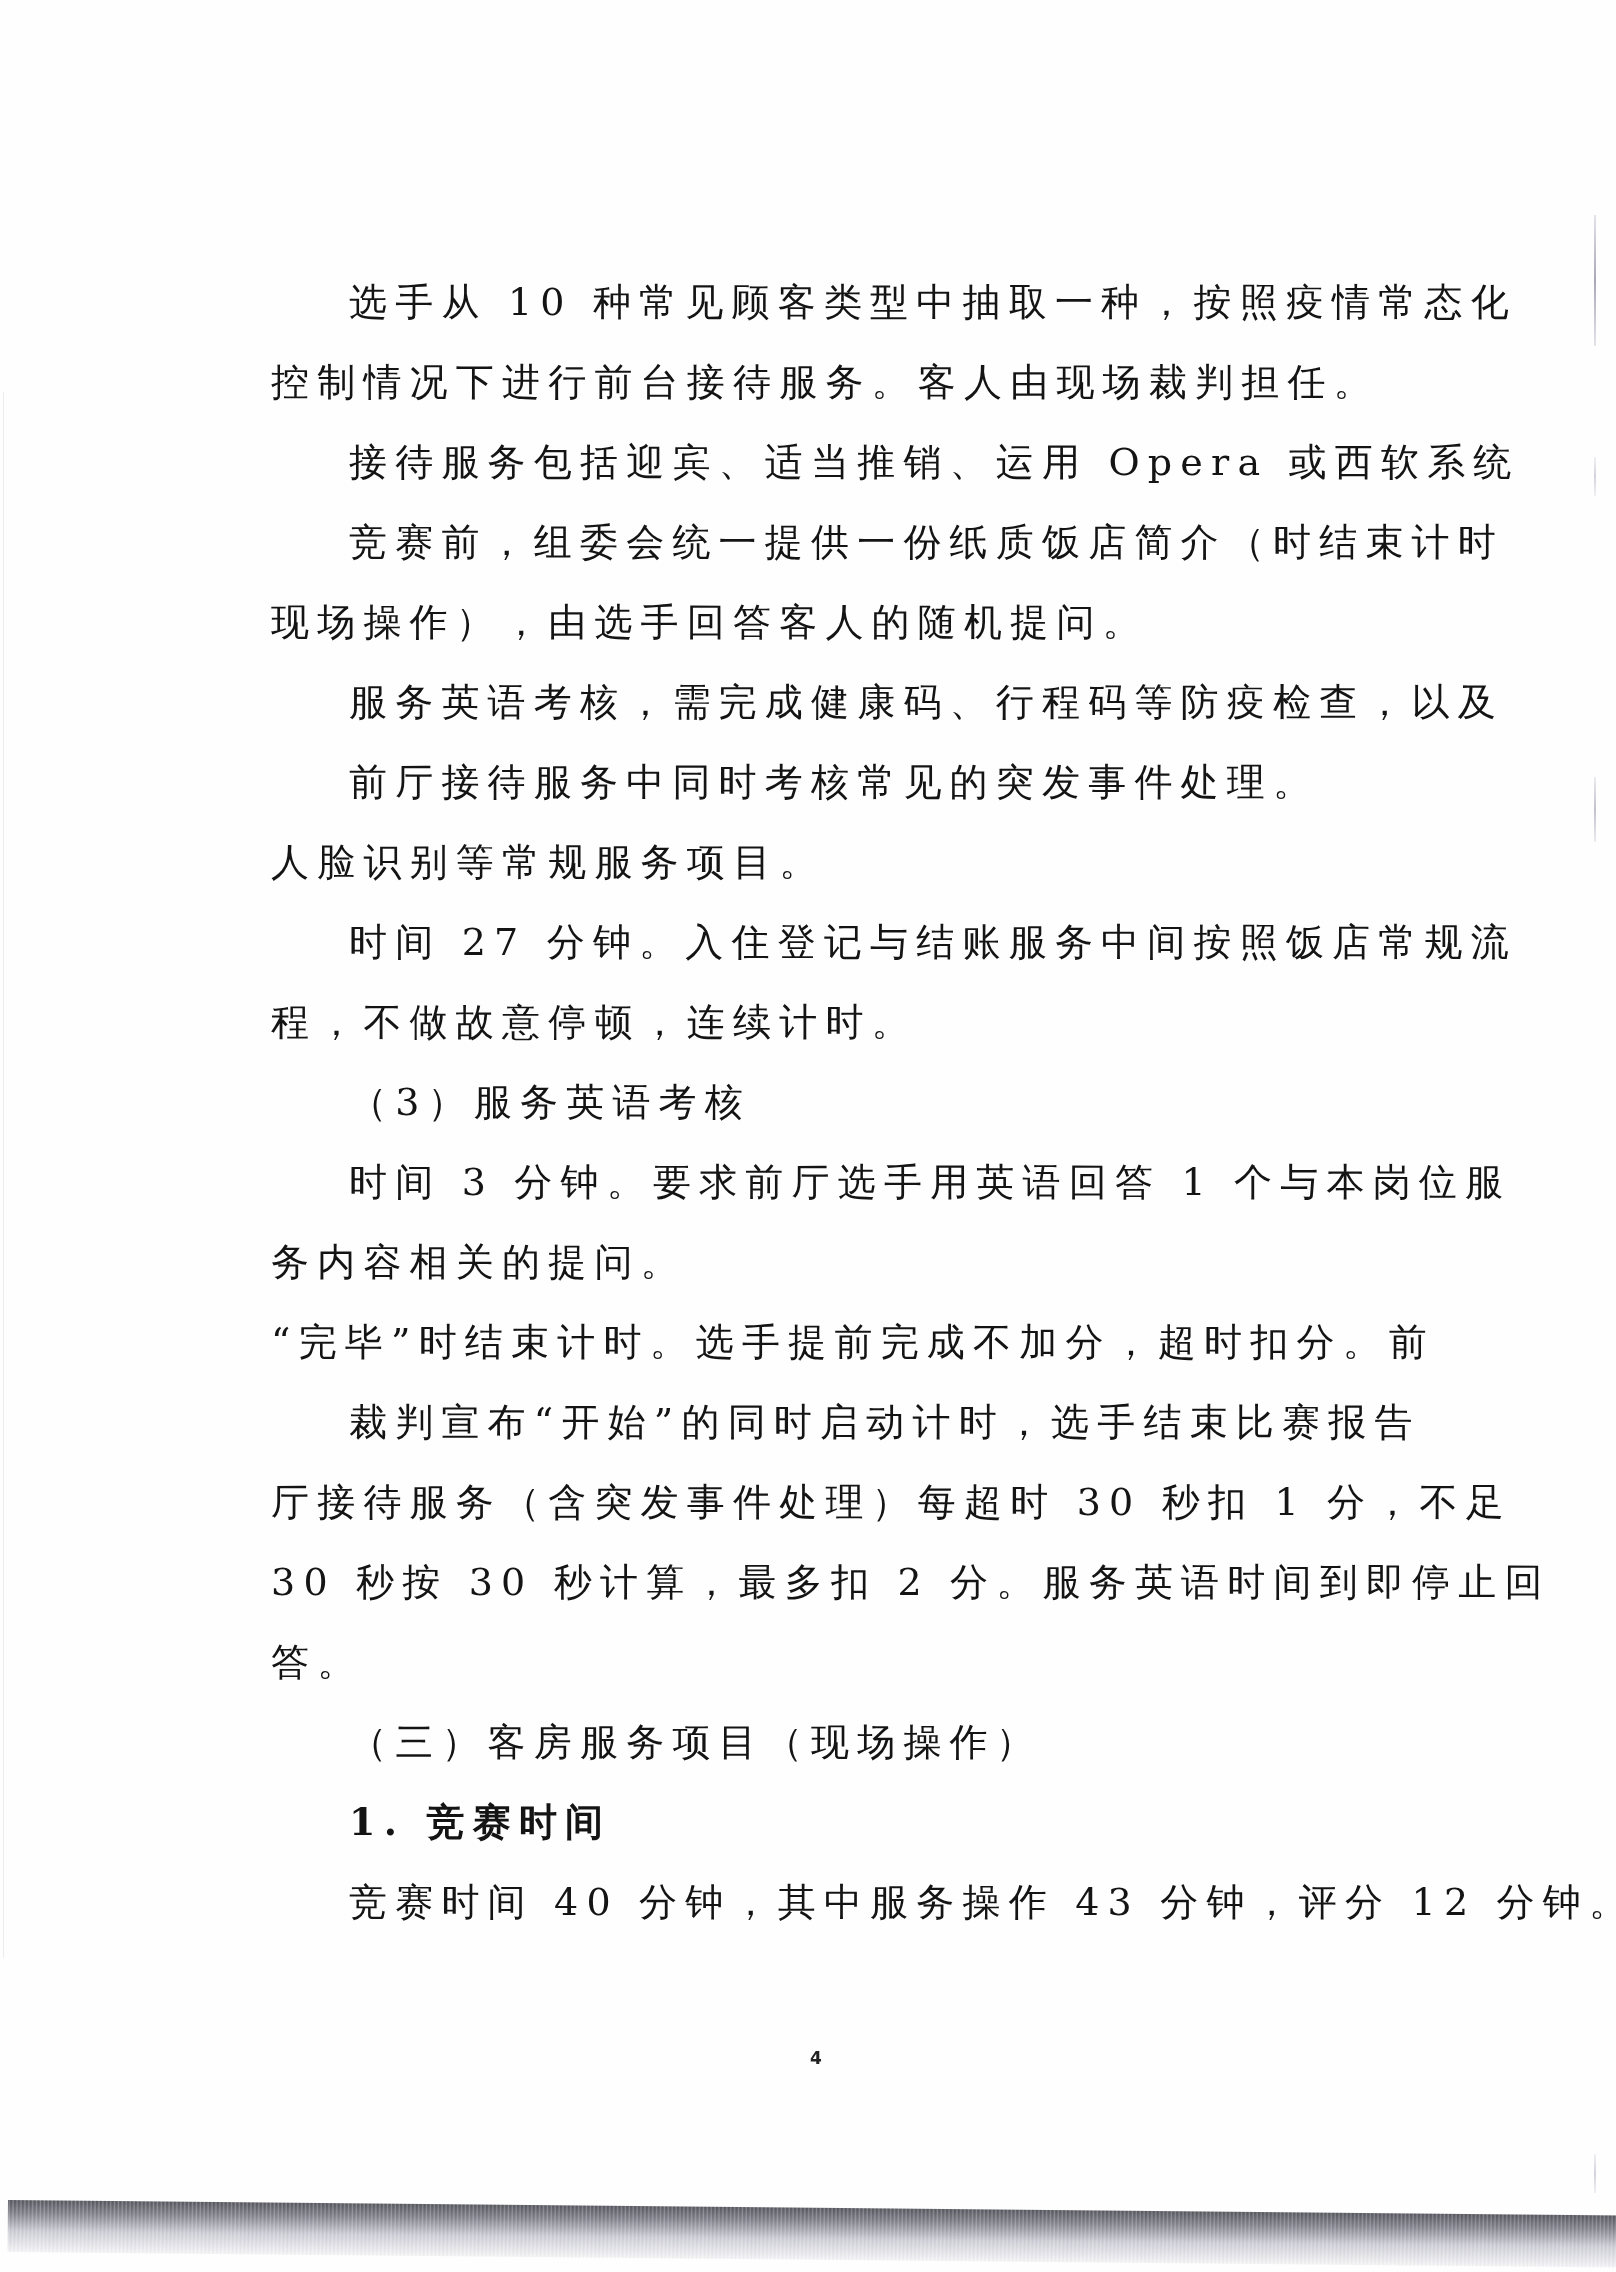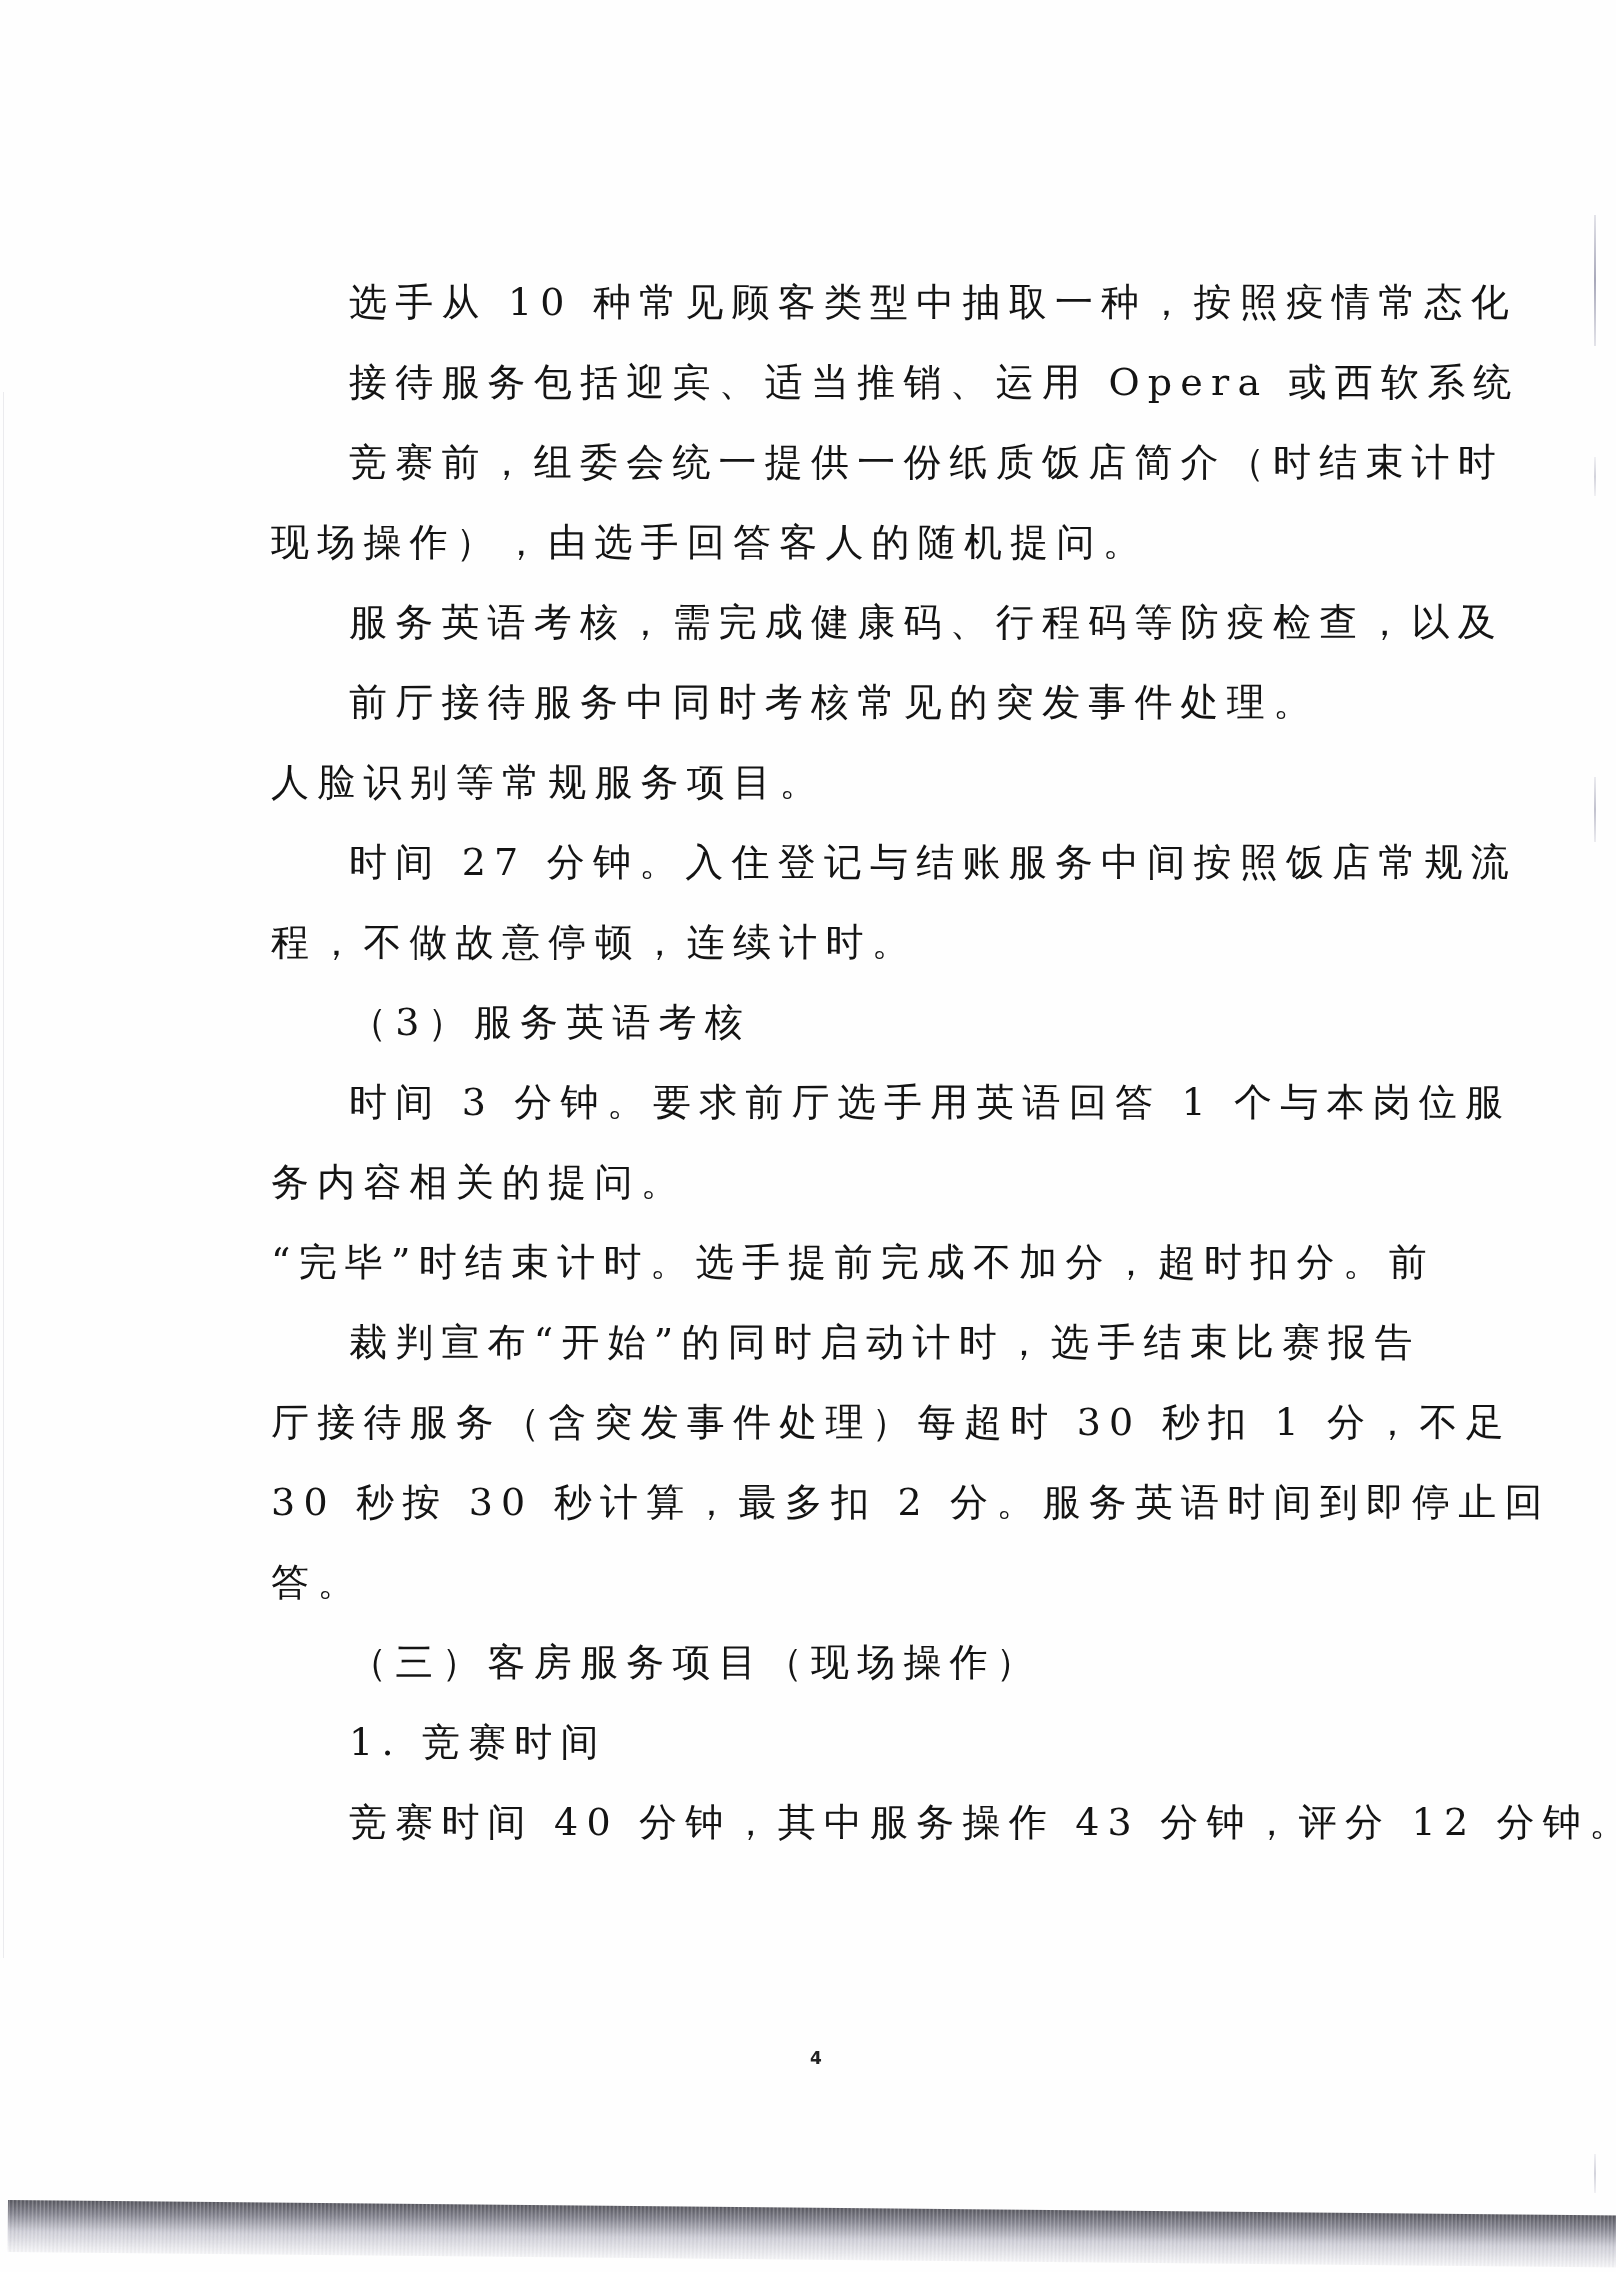--- a/index.html
+++ b/index.html
@@ -30,21 +30,21 @@
   }
   .line {
     position: relative;
     height: 80px;
     line-height: 80px;
     font-size: 38px;
     white-space: nowrap;
     letter-spacing: 8.2px;
   }
   .line.indent { padding-left: 78px; }
-  .line.bold { font-weight: normal; }
+  .line.bold { font-weight: bold; }
   .page-number {
     position: absolute;
     left: 803px;
     top: 2048px;
     width: 26px;
     text-align: center;
     font-family: "DejaVu Sans", "Liberation Sans", sans-serif;
     font-size: 17px;
     font-weight: bold;
     color: #222;
@@ -100,20 +100,21 @@
 <div class="page">
 
   <div class="scan-edge-left"></div>
   <div class="scan-edge-right"></div>
   <div class="scan-edge-right r2"></div>
   <div class="scan-edge-right r3"></div>
   <div class="scan-edge-right r4"></div>
 
   <div class="text-block">
     <div class="line indent">选手从 10 种常见顾客类型中抽取一种，按照疫情常态化</div>
+    <div class="line">控制情况下进行前台接待服务。客人由现场裁判担任。</div>
     <div class="line indent">接待服务包括迎宾、适当推销、运用 Opera 或西软系统</div>
     <div class="line indent">竞赛前，组委会统一提供一份纸质饭店简介（时结束计时</div>
     <div class="line">现场操作），由选手回答客人的随机提问。</div>
     <div class="line indent">服务英语考核，需完成健康码、行程码等防疫检查，以及</div>
     <div class="line indent">前厅接待服务中同时考核常见的突发事件处理。</div>
     <div class="line">人脸识别等常规服务项目。</div>
     <div class="line indent">时间 27 分钟。入住登记与结账服务中间按照饭店常规流</div>
     <div class="line">程，不做故意停顿，连续计时。</div>
     <div class="line indent">（3）服务英语考核</div>
     <div class="line indent">时间 3 分钟。要求前厅选手用英语回答 1 个与本岗位服</div>

